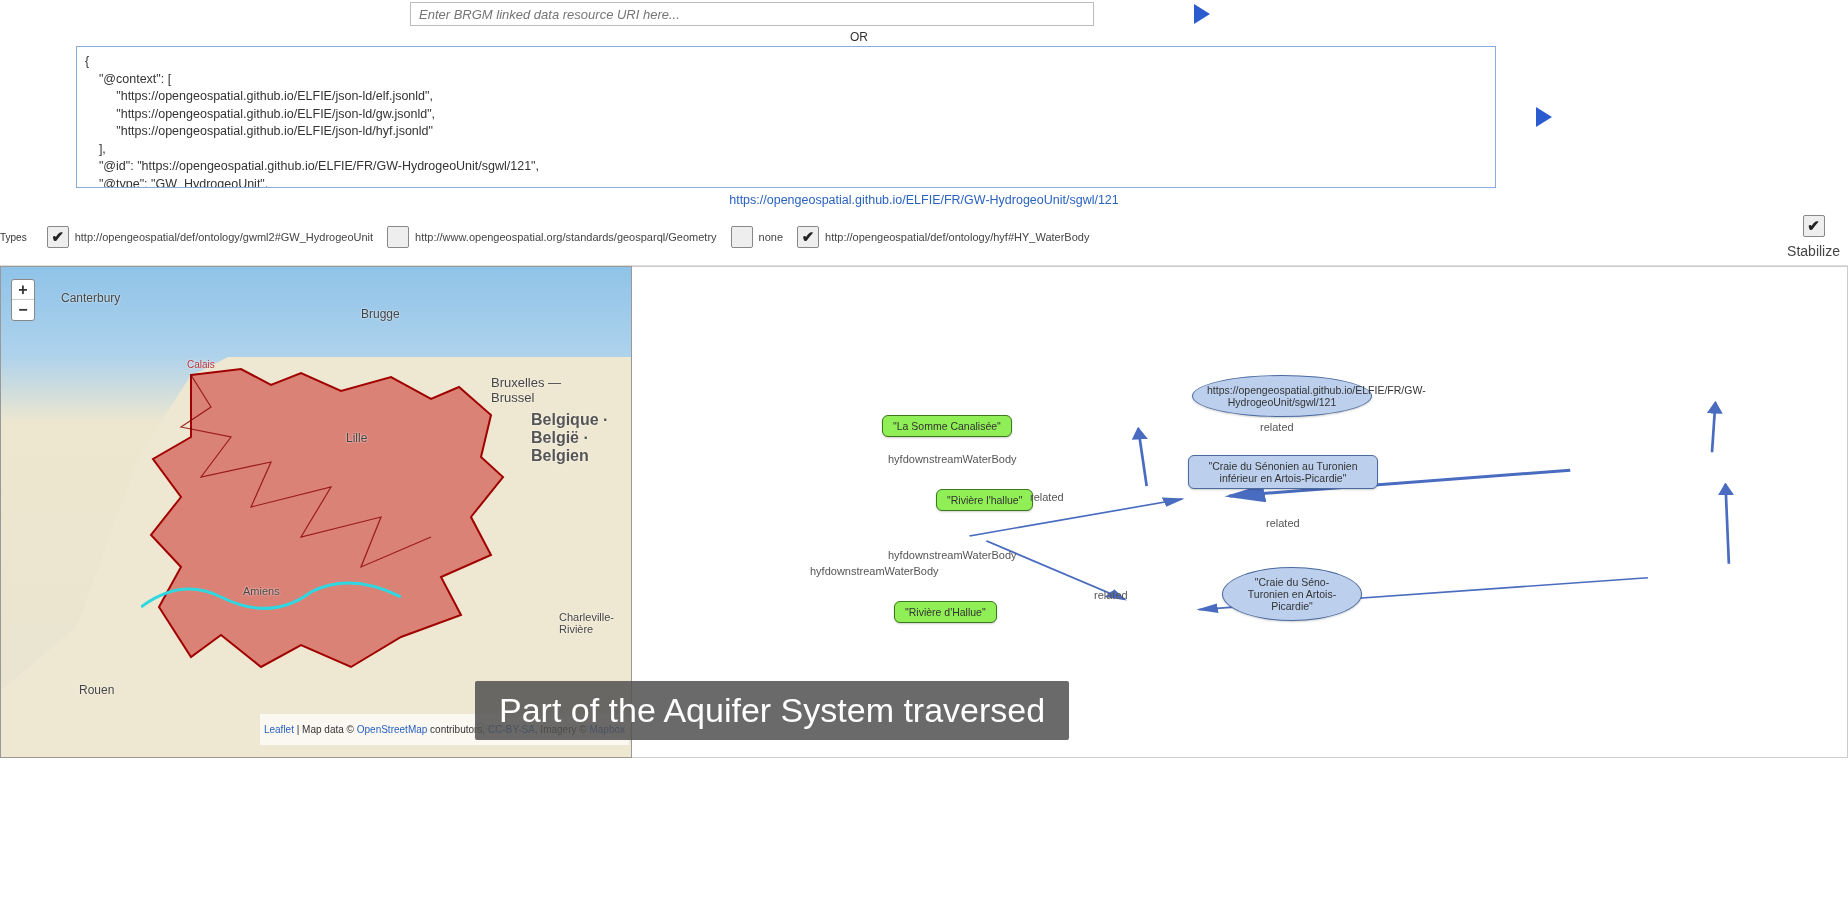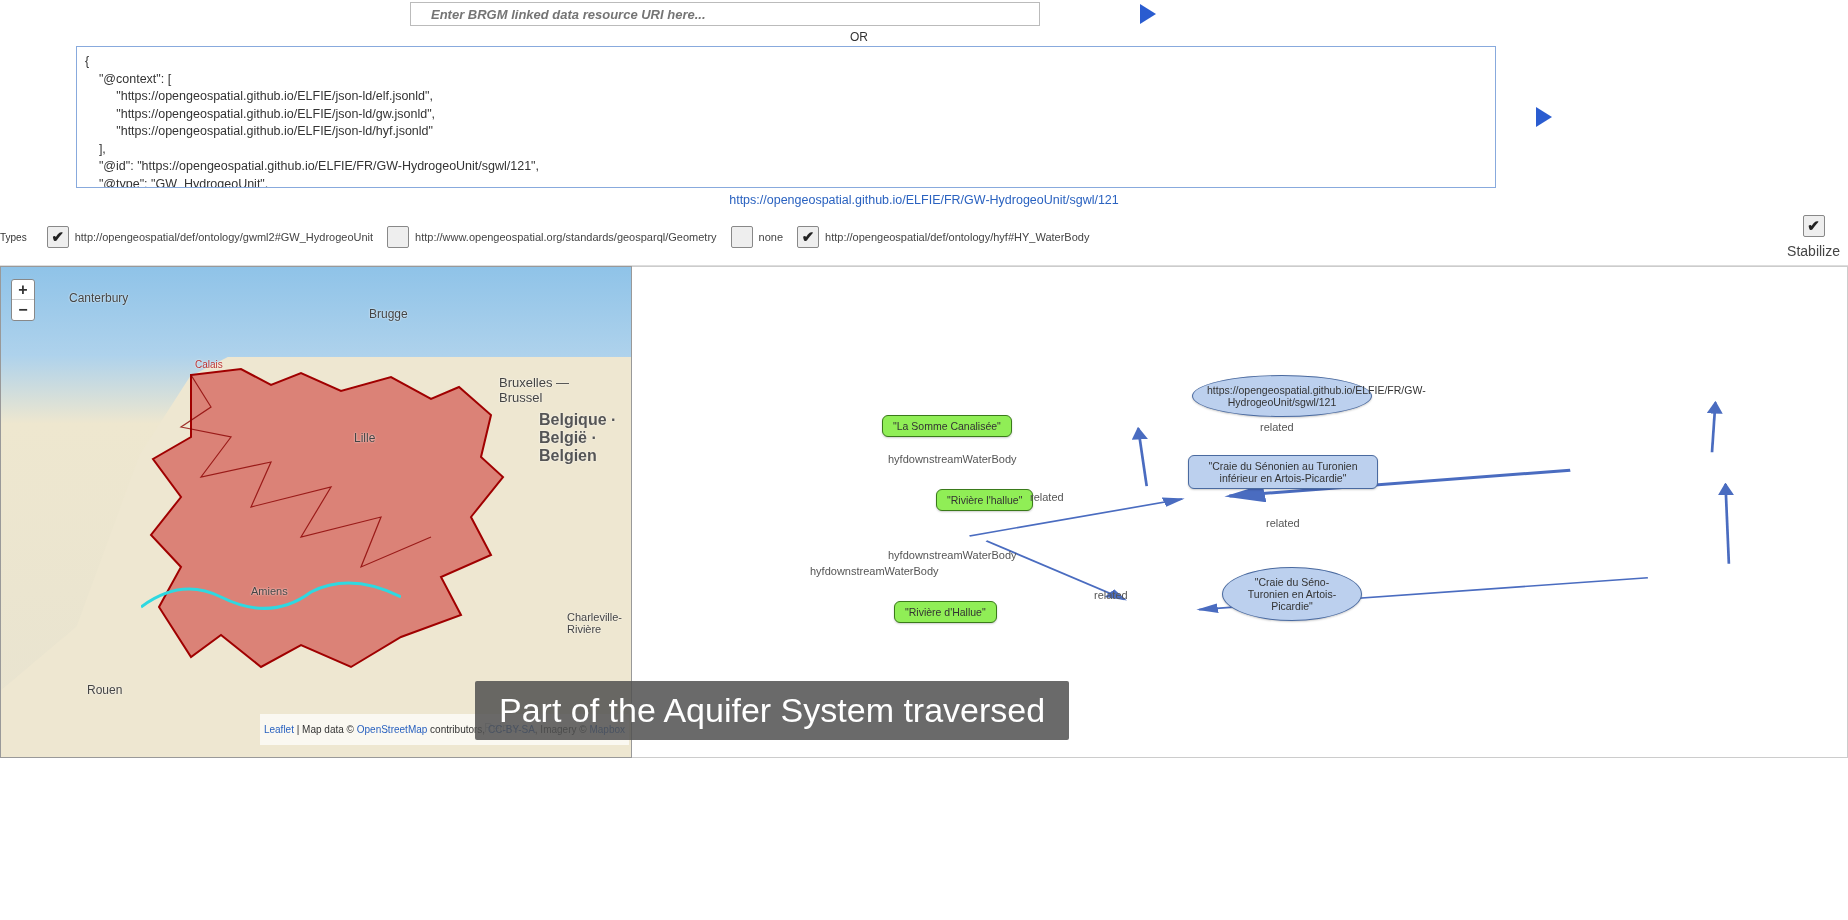--- a/index.html
+++ b/index.html
@@ -11,28 +11,27 @@
     width: 1848px;
   }
   .top-bar {
     display: flex;
     align-items: center;
     padding: 2px 0;
     gap: 10px;
   }
   .uri-input {
     margin-left: 410px;
-    width: 630px;
+    width: 684px;
     height: 24px;
-    padding: 3px 20px;
+    padding: 3px 8px;
     border: 1px solid #bbb;
     font-style: italic;
     color: #888;
     font-size: 13px;
-    font-weight: bold;
   }
   .play-btn {
     margin-left: 90px;
     width: 0; height: 0;
     border-top: 10px solid transparent;
     border-bottom: 10px solid transparent;
     border-left: 16px solid #2a5cd0;
     cursor: pointer;
   }
   .or-row {
@@ -160,21 +159,20 @@
     border-bottom: 1px solid #ccc;
     cursor: pointer;
   }
   .zoom-ctrl div:last-child { border-bottom: none; }
   .maplabel {
     position: absolute;
     font-size: 12px;
     color: #444;
     text-shadow: 0 0 2px #fff;
     z-index: 3;
-    margin-left: 8px;
   }
   .attribution {
     position: absolute;
     right: 2px; bottom: 12px;
     font-size: 10px;
     background: rgba(255,255,255,0.7);
     padding: 10px 4px;
     color: #333;
     z-index: 6;
   }

